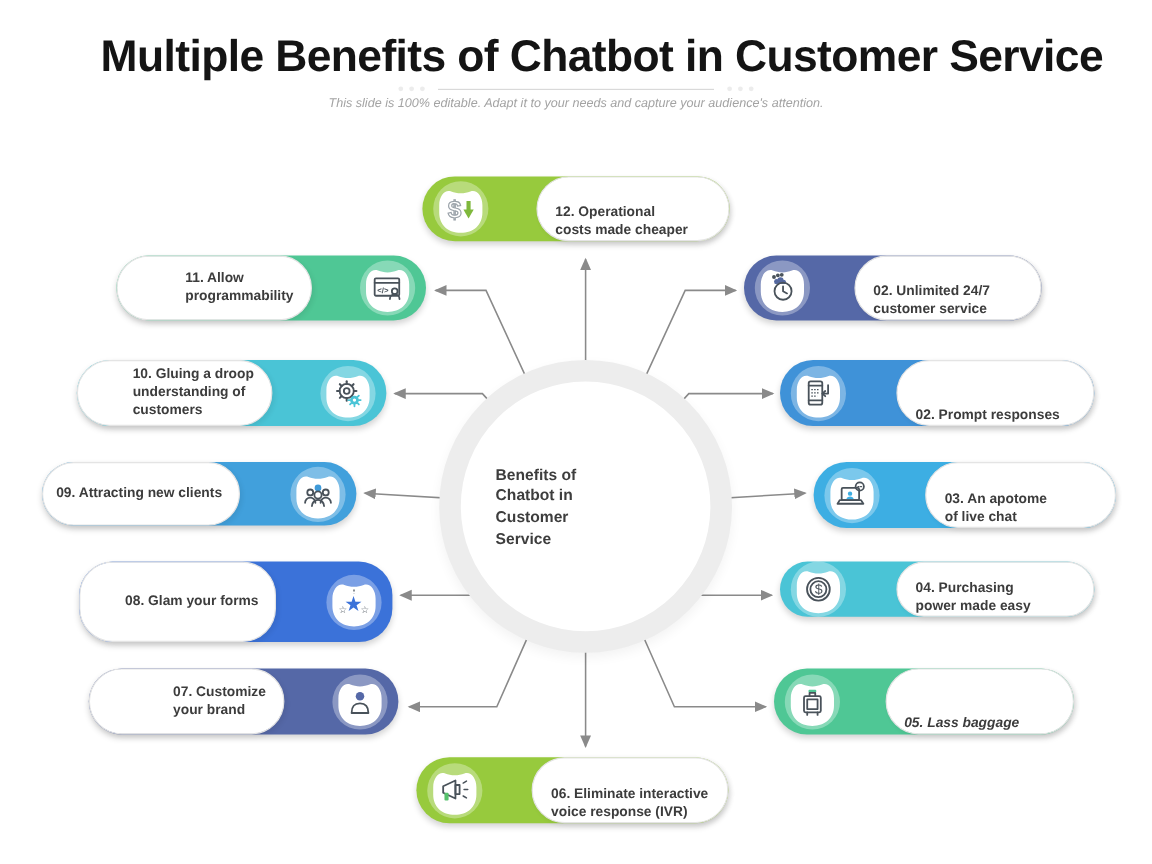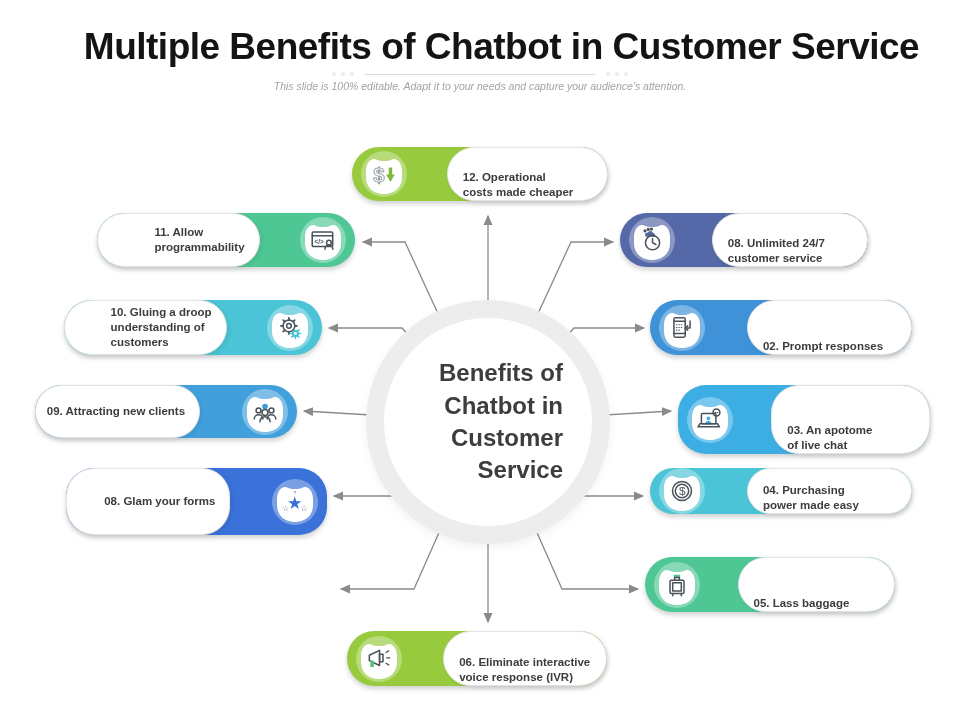--- a/index.html
+++ b/index.html
@@ -17,44 +17,44 @@
 
   
   #connectors{position:absolute;left:0;top:0;z-index:1;}
   #connectors polyline{fill:none;stroke:#8a8a8a;stroke-width:1.3;}
 
   
   .center-circle{position:absolute;left:366px;top:300px;width:244px;height:244px;z-index:2;
                  box-sizing:border-box;border-radius:50%;background:#ffffff;border:18px solid #ededed;
                  box-shadow:0 4px 10px rgba(0,0,0,0.05);
                  display:flex;align-items:center;justify-content:center;}
-  .center-label{width:150px;text-align:right;font-size:24px;font-weight:bold;
+  .center-label{width:150px;text-align:left;font-size:13px;font-weight:bold;
                 line-height:1.35;color:#3d3d3d;white-space:pre-line;}
 
   
   .pill{position:absolute;z-index:3;}
   .pill-bg{position:absolute;inset:0;border-radius:28px;box-shadow:0 3px 5px rgba(0,0,0,0.18);}
   .pill-white{position:absolute;top:0;bottom:0;width:63%;background:#ffffff;border:1px solid #e4e4e4;
               border-radius:28px;box-sizing:border-box;box-shadow:2px 2px 4px rgba(0,0,0,0.07);
               display:flex;align-items:center;}
   .pill-left  .pill-white{left:0;justify-content:flex-end;padding-right:14px;text-align:left;}
   .pill-right .pill-white{right:0;justify-content:flex-start;padding-left:15px;text-align:left;align-items:flex-end;}
   .pill-text{font-size:11.5px;font-weight:bold;color:#3c3c3c;line-height:1.3;white-space:pre-line;}
   .pill-badge{position:absolute;width:48px;height:48px;top:50%;transform:translateY(-50%);}
   .pill-left  .pill-badge{right:8px;}
   .pill-right .pill-badge{left:8px;}
   .pill-badge svg{position:absolute;left:0;top:0;}
   .pill-badge .glyph{left:10px;top:10px;}
 
   
   .p01{left:620px;top:213px;width:248px;height:54px;}
   .p02{left:650px;top:300px;width:262px;height:55px;}
-  .p03{left:678px;top:385px;width:252px;height:69px;}
+  .p03{left:678px;top:385px;width:252px;height:55px;}
   .p04{left:650px;top:468px;width:262px;height:46px;}
-  .p05{left:645px;top:557px;width:250px;height:55px;}
+  .p05{left:645px;top:557px;width:250px;height:55px;font-style:italic;}
   .p06{left:347px;top:631px;width:260px;height:55px;}
   .p07{left:74px; top:557px;width:258px;height:55px;}
   .p08{left:66px; top:468px;width:261px;height:67px;}
   .p09{left:35px; top:385px;width:262px;height:53px;}
   .p10{left:64px; top:300px;width:258px;height:55px;}
   .p11{left:97px; top:213px;width:258px;height:54px;}
   .p12{left:352px;top:147px;width:256px;height:54px;}
 
   .ic{stroke:#49525a;stroke-width:1.4;fill:none;stroke-linecap:round;stroke-linejoin:round;}
   .star-font{font-family:"DejaVu Sans",sans-serif;}
@@ -216,20 +216,37 @@
         </svg>
       <svg class="glyph" width="28" height="28" viewBox="0 0 26 26">
         <line x1="13" y1="3" x2="13" y2="6" stroke="#49525a" stroke-width="1" stroke-dasharray="1.5 1.2"></line>
         <text class="star-font" x="5.5" y="19.5" font-size="16" fill="#3b72d9">★</text>
         <text class="star-font" x="1" y="21" font-size="7.5" fill="#5a626a">☆</text>
         <text class="star-font" x="18" y="21" font-size="7.5" fill="#5a626a">☆</text>
       </svg>
     </div>
   </div>
 
+  <div class="pill pill-left p07">
+    <div class="pill-bg" style="background-color: rgb(85, 104, 167);"></div>
+    <div class="pill-white">
+      <span class="pill-text">07. Customize
+your brand</span>
+    </div>
+    <div class="pill-badge">
+      <svg width="48" height="48">
+          <circle cx="24" cy="24" r="23" fill="rgba(255,255,255,0.32)"></circle>
+        <path d="M6 21 C6 13 11 7.5 16 9.5 C18.5 10.5 21 11 24 11 C27 11 29.5 10.5 32 9.5 C37 7.5 42 13 42 21 L42 27 C42 37.5 34.5 44 24 44 C13.5 44 6 37.5 6 27 Z" fill="#fff"></path>
+        </svg>
+      <svg class="glyph" width="28" height="28" viewBox="0 0 26 26">
+        <circle cx="13" cy="8.5" r="3.3" fill="#5568a7"></circle>
+        <path class="ic" d="M6.5 21.5 C6.5 16 9 14 13 14 C17 14 19.5 16 19.5 21.5 Z" stroke-width="1.6"></path>
+      </svg>
+    </div>
+  </div>
 
   <div class="pill pill-right p06">
     <div class="pill-bg" style="background-color: rgb(151, 202, 61);"></div>
     <div class="pill-white">
       <span class="pill-text">06. Eliminate interactive
 voice response (IVR)</span>
     </div>
     <div class="pill-badge">
       <svg width="48" height="48">
           <circle cx="24" cy="24" r="23" fill="rgba(255,255,255,0.32)"></circle>
@@ -244,21 +261,21 @@
             <line x1="20.2" y1="12" x2="23" y2="12"></line>
             <line x1="19.5" y1="17" x2="22" y2="18.5"></line>
         </g>
       </svg>
     </div>
   </div>
 
   <div class="pill pill-right p01">
     <div class="pill-bg" style="background-color: rgb(85, 104, 167);"></div>
     <div class="pill-white">
-      <span class="pill-text">08. Unlimited 24/7
+      <span class="pill-text">02. Unlimited 24/7
 customer service</span>
     </div>
     <div class="pill-badge">
       <svg width="48" height="48">
           <circle cx="24" cy="24" r="23" fill="rgba(255,255,255,0.32)"></circle>
         <path d="M6 21 C6 13 11 7.5 16 9.5 C18.5 10.5 21 11 24 11 C27 11 29.5 10.5 32 9.5 C37 7.5 42 13 42 21 L42 27 C42 37.5 34.5 44 24 44 C13.5 44 6 37.5 6 27 Z" fill="#fff"></path>
         </svg>
       <svg class="glyph" width="28" height="28" viewBox="0 0 26 26">
         <g fill="#55689f">
           <circle cx="8.5" cy="8" r="1.9"></circle>

